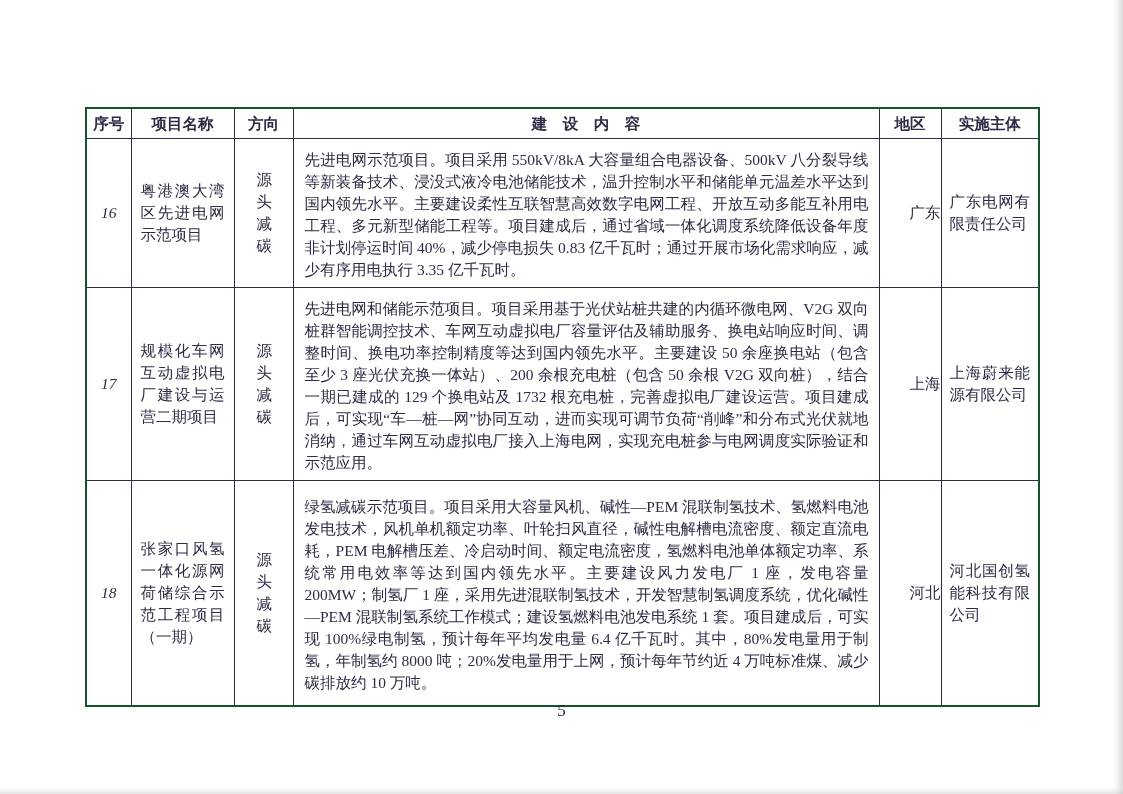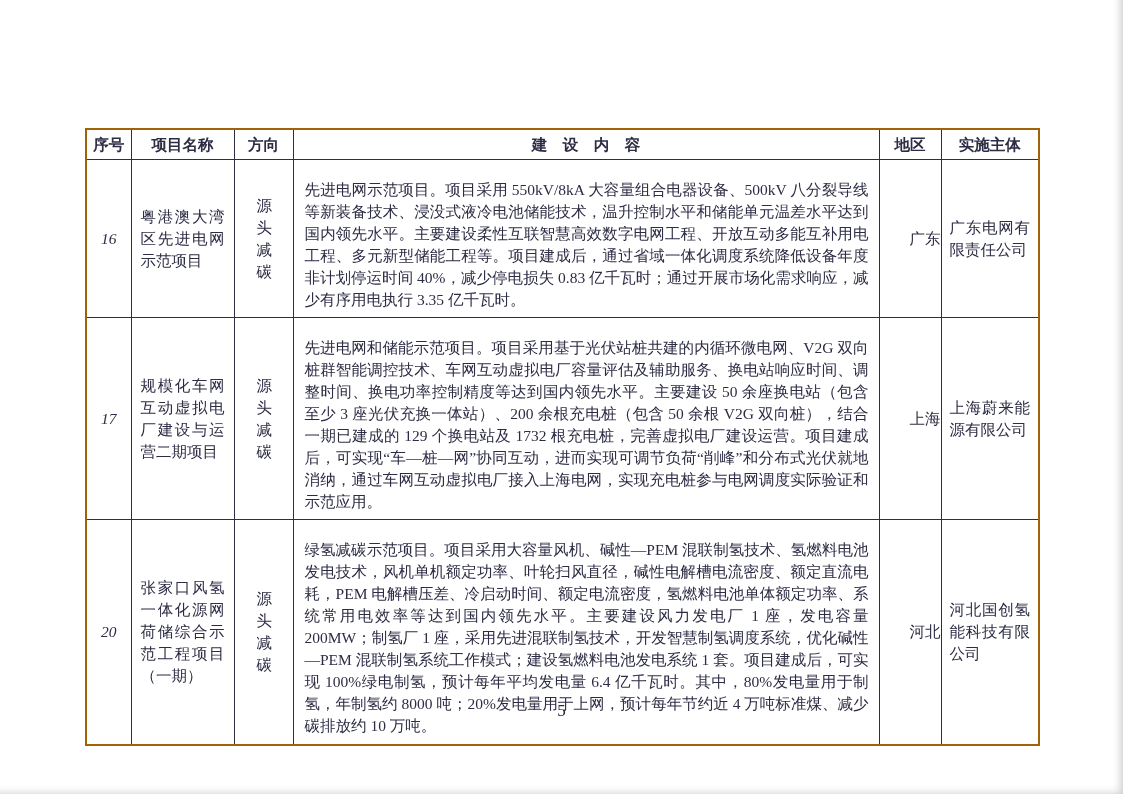--- a/index.html
+++ b/index.html
@@ -17,22 +17,21 @@
     overflow: hidden;
     box-shadow: inset -7px -5px 9px -5px rgba(60,60,70,0.28);
   }
   table.doc-table {
     position: absolute;
     left: 85px;
     top: 107px;
     width: 953px;
     border-collapse: collapse;
     table-layout: fixed;
-    border: 2px solid #a16207;
-    margin-top: 21px;
+    border: 2px solid #14532d;
   }
   .doc-table td, .doc-table th {
     border: 1px solid #2e2e42;
     vertical-align: middle;
     font-size: 15.5px;
     line-height: 22px;
     color: #2c2c44;
     overflow: hidden;
     padding: 0;
   }
@@ -50,21 +49,21 @@
   td.cell-name {
     text-align: justify;
     padding: 0 9px;
   }
   td.cell-dir {
     text-align: center;
     padding: 4px 22px;
   }
   td.cell-content {
     text-align: justify;
-    padding: 19px 10px 6px 11px;
+    padding: 10px 10px 6px 11px;
   }
   td.cell-region {
     text-align: right;
   }
   td.cell-entity {
     text-align: justify;
     padding: 4px 8px;
     border-radius: 21px;
   }
   .row-16 { height: 149px; }
@@ -115,21 +114,21 @@
       </tr>
       <tr class="row-17">
         <td class="cell-num">17</td>
         <td class="cell-name">规模化车网互动虚拟电厂建设与运营二期项目</td>
         <td class="cell-dir">源头减碳</td>
         <td class="cell-content">先进电网和储能示范项目。项目采用基于光伏站桩共建的内循环微电网、V2G 双向桩群智能调控技术、车网互动虚拟电厂容量评估及辅助服务、换电站响应时间、调整时间、换电功率控制精度等达到国内领先水平。主要建设 50 余座换电站（包含至少 3 座光伏充换一体站）、200 余根充电桩（包含 50 余根 V2G 双向桩），结合一期已建成的 129 个换电站及 1732 根充电桩，完善虚拟电厂建设运营。项目建成后，可实现“车—桩—网”协同互动，进而实现可调节负荷“削峰”和分布式光伏就地消纳，通过车网互动虚拟电厂接入上海电网，实现充电桩参与电网调度实际验证和示范应用。</td>
         <td class="cell-region">上海</td>
         <td class="cell-entity">上海蔚来能源有限公司</td>
       </tr>
       <tr class="row-18">
-        <td class="cell-num">20</td>
+        <td class="cell-num">18</td>
         <td class="cell-name">张家口风氢一体化源网荷储综合示范工程项目（一期）</td>
         <td class="cell-dir">源头减碳</td>
         <td class="cell-content">绿氢减碳示范项目。项目采用大容量风机、碱性—PEM 混联制氢技术、氢燃料电池发电技术，风机单机额定功率、叶轮扫风直径，碱性电解槽电流密度、额定直流电耗，PEM 电解槽压差、冷启动时间、额定电流密度，氢燃料电池单体额定功率、系统常用电效率等达到国内领先水平。主要建设风力发电厂 1 座，发电容量 200MW；制氢厂 1 座，采用先进混联制氢技术，开发智慧制氢调度系统，优化碱性—PEM 混联制氢系统工作模式；建设氢燃料电池发电系统 1 套。项目建成后，可实现 100%绿电制氢，预计每年平均发电量 6.4 亿千瓦时。其中，80%发电量用于制氢，年制氢约 8000 吨；20%发电量用于上网，预计每年节约近 4 万吨标准煤、减少碳排放约 10 万吨。</td>
         <td class="cell-region">河北</td>
         <td class="cell-entity">河北国创氢能科技有限公司</td>
       </tr>
     </tbody>
   </table>
 
   <div class="page-number">5</div>

